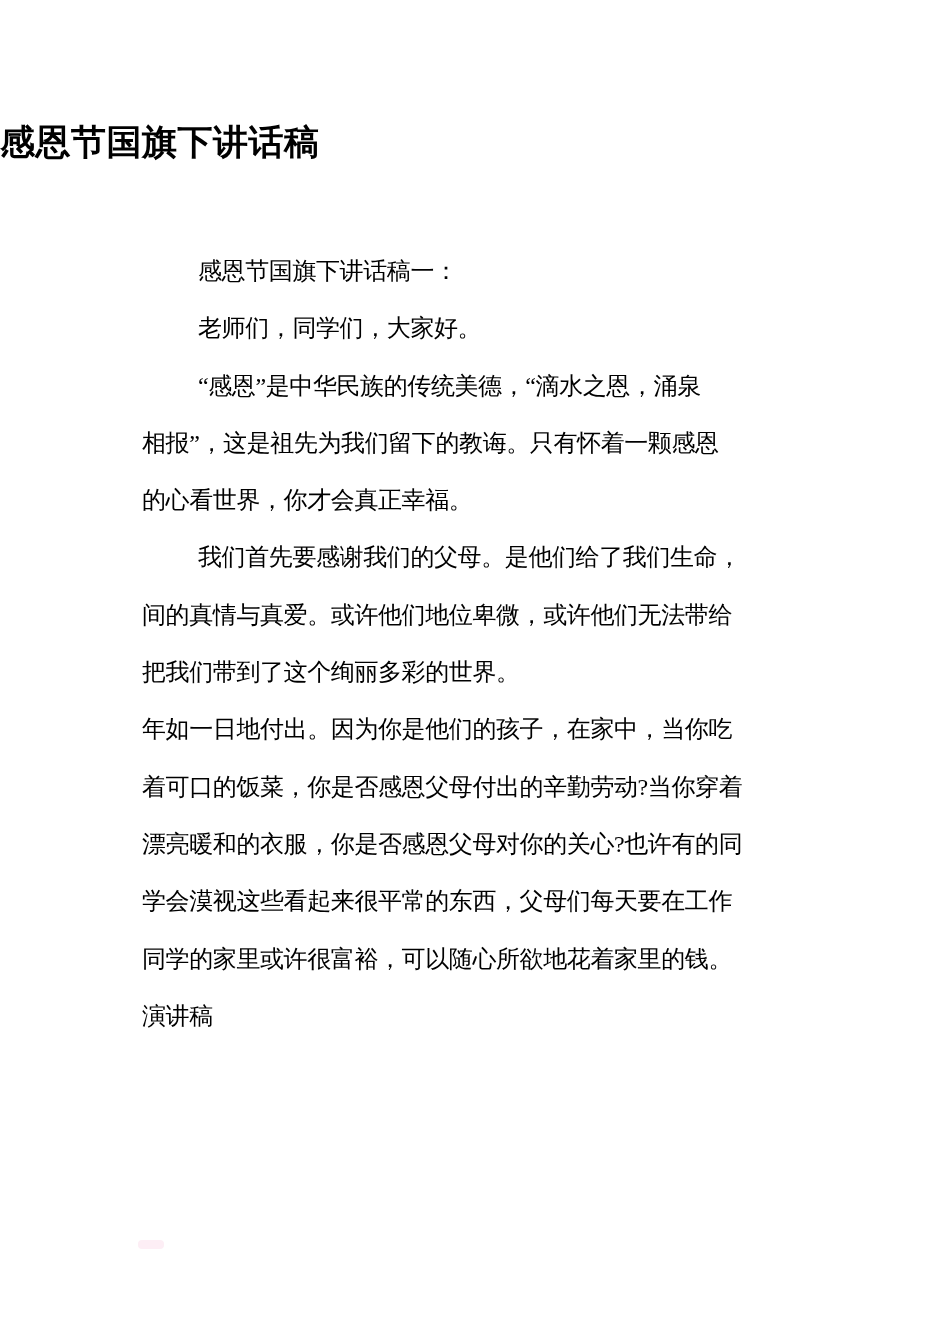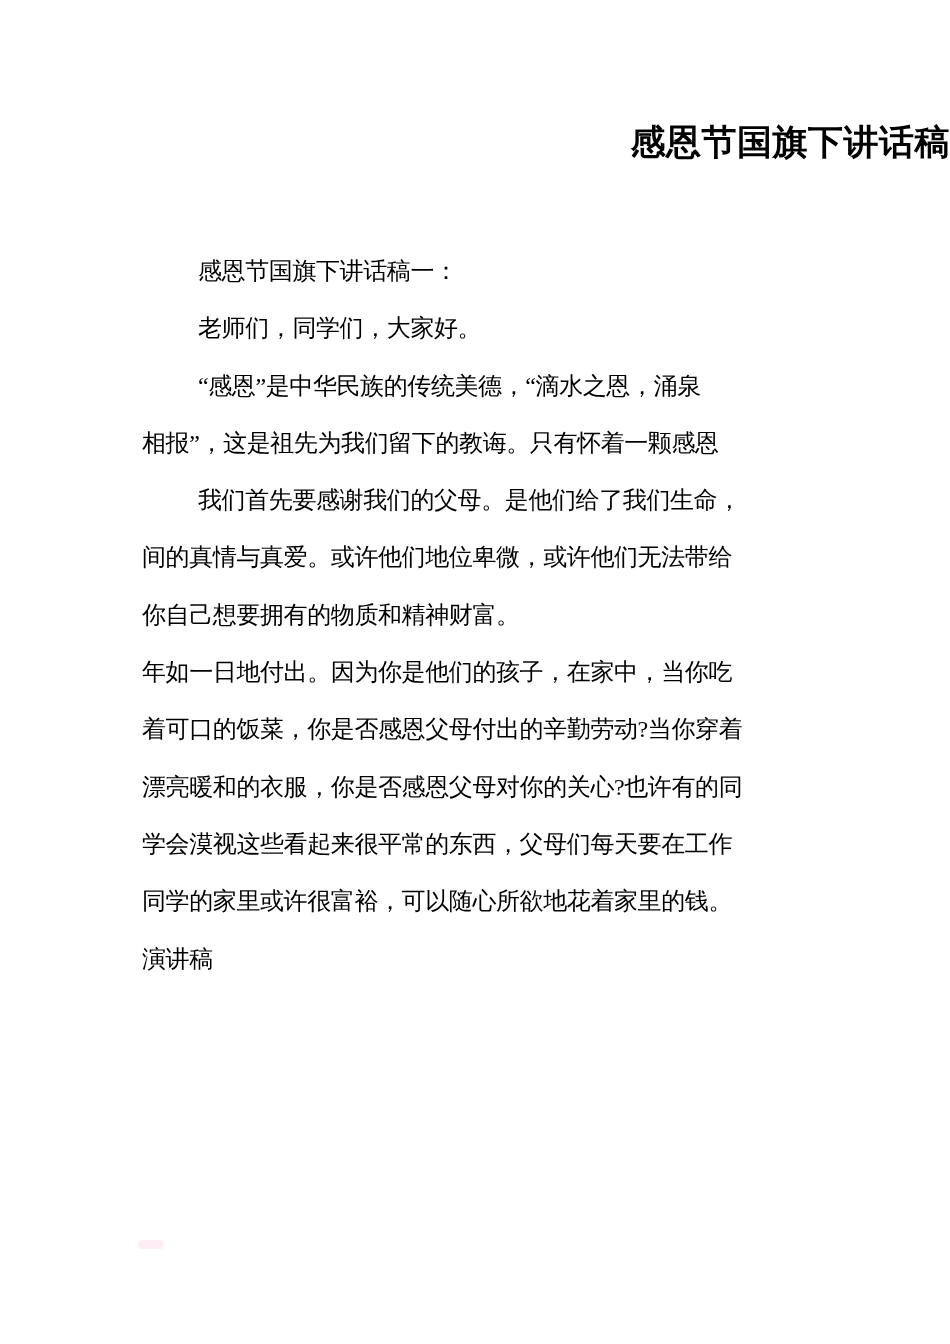--- a/index.html
+++ b/index.html
@@ -14,21 +14,21 @@
     background: #ffffff;
     overflow: hidden;
     color: #000000;
   }
   .title {
     position: absolute;
     top: 115px;
     left: 0;
     width: 950px;
     margin: 0;
-    text-align: right;
+    text-align: left;
     font-family: "DejaVu Sans", "Liberation Sans", sans-serif;
     font-weight: bold;
     font-size: 35px;
     line-height: 55px;
     letter-spacing: 0.5px;
     color: #000000;
   }
   .body-text {
     position: absolute;
     top: 243px;
@@ -60,23 +60,24 @@
 <body>
 
 <div class="doc">
   <h1 class="title">感恩节国旗下讲话稿</h1>
 
   <div class="body-text">
       <div class="line indent">感恩节国旗下讲话稿一：</div>
       <div class="line indent">老师们，同学们，大家好。</div>
       <div class="line indent">“感恩”是中华民族的传统美德，“滴水之恩，涌泉</div>
       <div class="line">相报”，这是祖先为我们留下的教诲。只有怀着一颗感恩</div>
+      <div class="line">的心看世界，你才会真正幸福。</div>
       <div class="line indent">我们首先要感谢我们的父母。是他们给了我们生命，</div>
       <div class="line">间的真情与真爱。或许他们地位卑微，或许他们无法带给</div>
-      <div class="line">你自己想要拥有的物质和精神财富。</div>
+      <div class="line">把我们带到了这个绚丽多彩的世界。</div>
       <div class="line">年如一日地付出。因为你是他们的孩子，在家中，当你吃</div>
       <div class="line">着可口的饭菜，你是否感恩父母付出的辛勤劳动?当你穿着</div>
       <div class="line">漂亮暖和的衣服，你是否感恩父母对你的关心?也许有的同</div>
       <div class="line">学会漠视这些看起来很平常的东西，父母们每天要在工作</div>
       <div class="line">同学的家里或许很富裕，可以随心所欲地花着家里的钱。</div>
       <div class="line">演讲稿</div>
     </div>
 
   <div class="watermark" style="background: rgb(253, 238, 245);"></div>
 </div>

